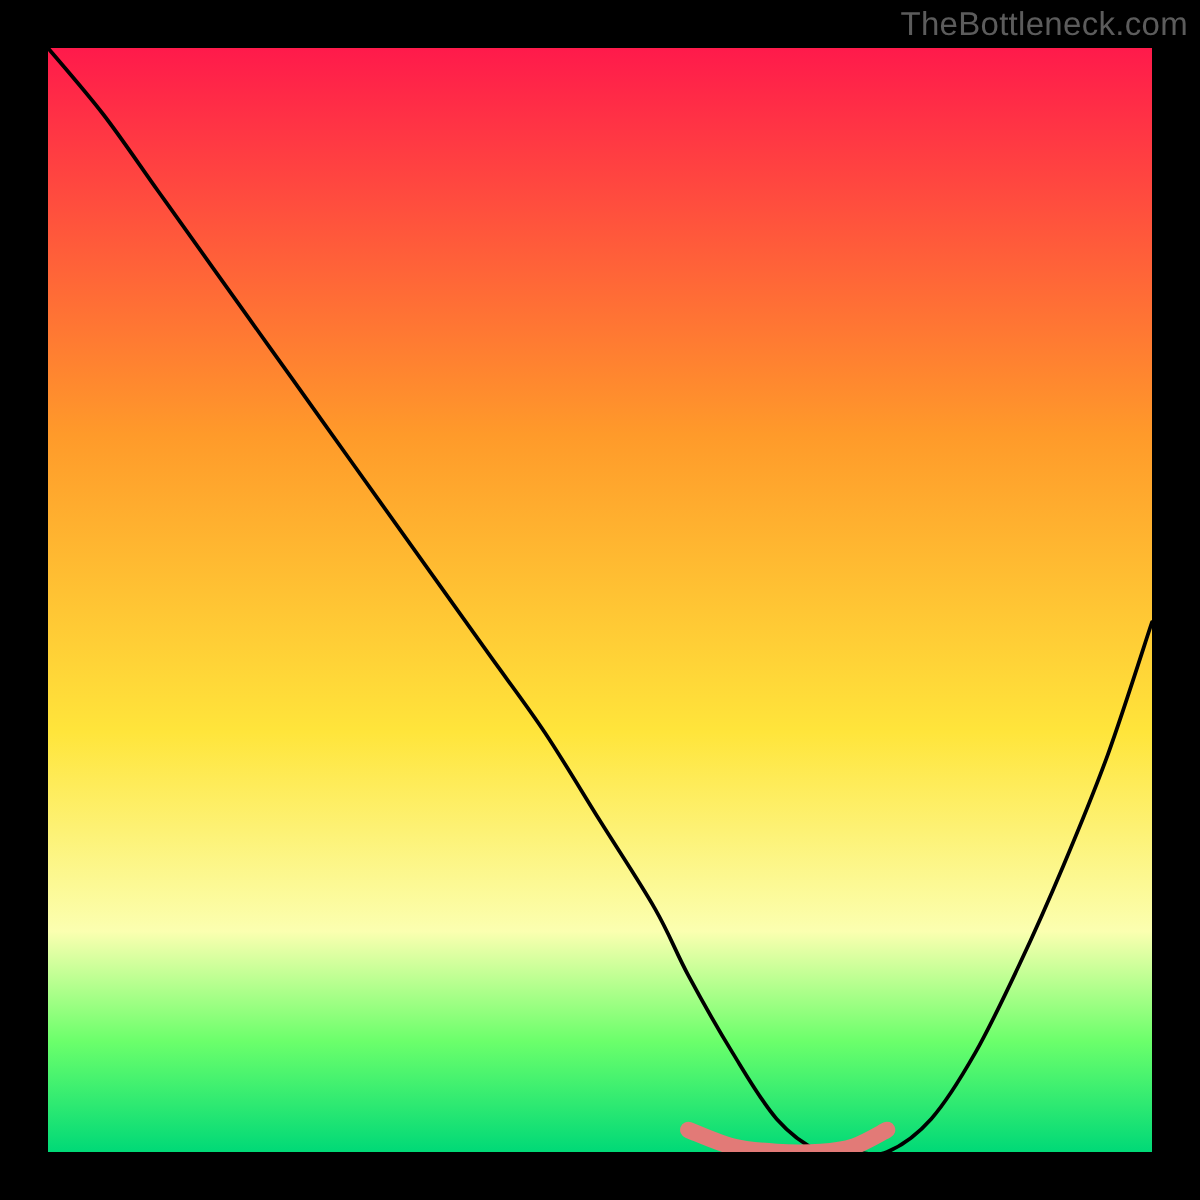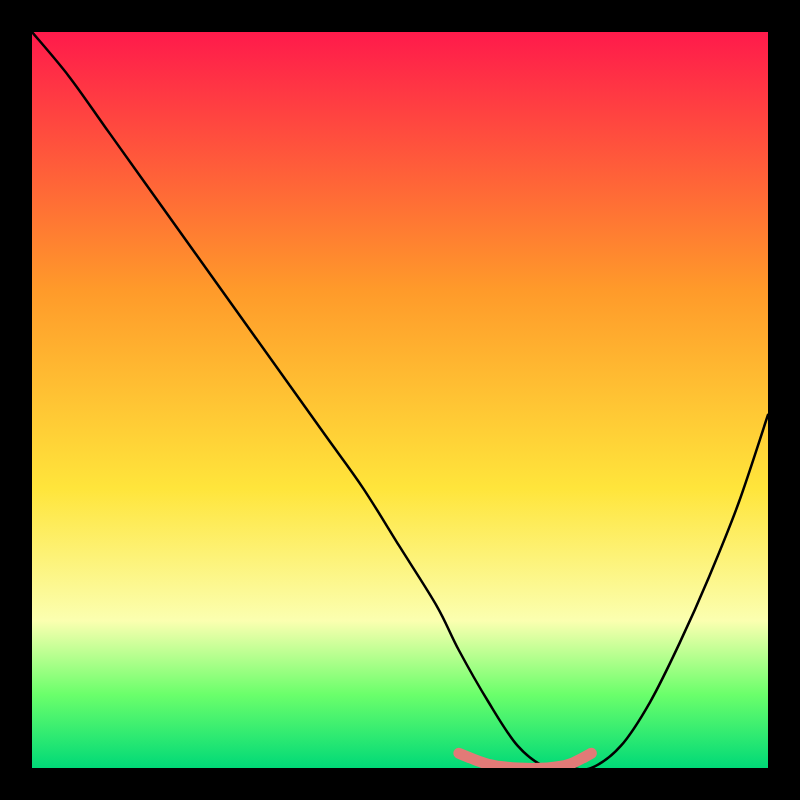--- a/index.html
+++ b/index.html
@@ -26,20 +26,21 @@
     z-index: 5;
   }
   svg {
     display: block;
   }
 </style>
 </head>
 <body>
 <div class="wrap">
 
+<span class="watermark">TheBottleneck.com</span>
 
 <svg id="chart-svg" width="800" height="800" viewBox="0 0 800 800">
   <defs>
     <linearGradient id="bg-grad" x1="0" y1="0" x2="0" y2="1">
       <stop id="g0" offset="0%" stop-color="#ff1a4b"></stop>
       <stop id="g1" offset="35%" stop-color="#ff9a2a"></stop>
       <stop id="g2" offset="62%" stop-color="#ffe53b"></stop>
       <stop id="g3" offset="80%" stop-color="#fbffb0"></stop>
       <stop id="g4" offset="90%" stop-color="#6bff6b"></stop>
       <stop id="g5" offset="100%" stop-color="#00d977"></stop>

